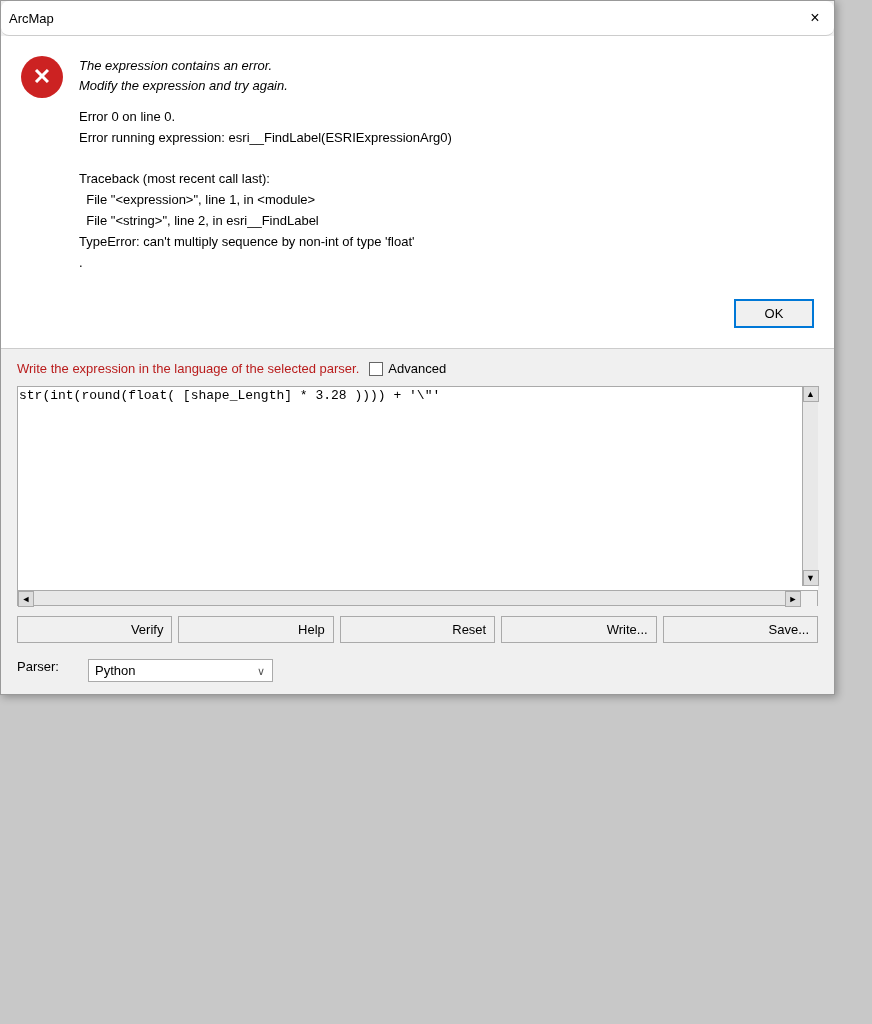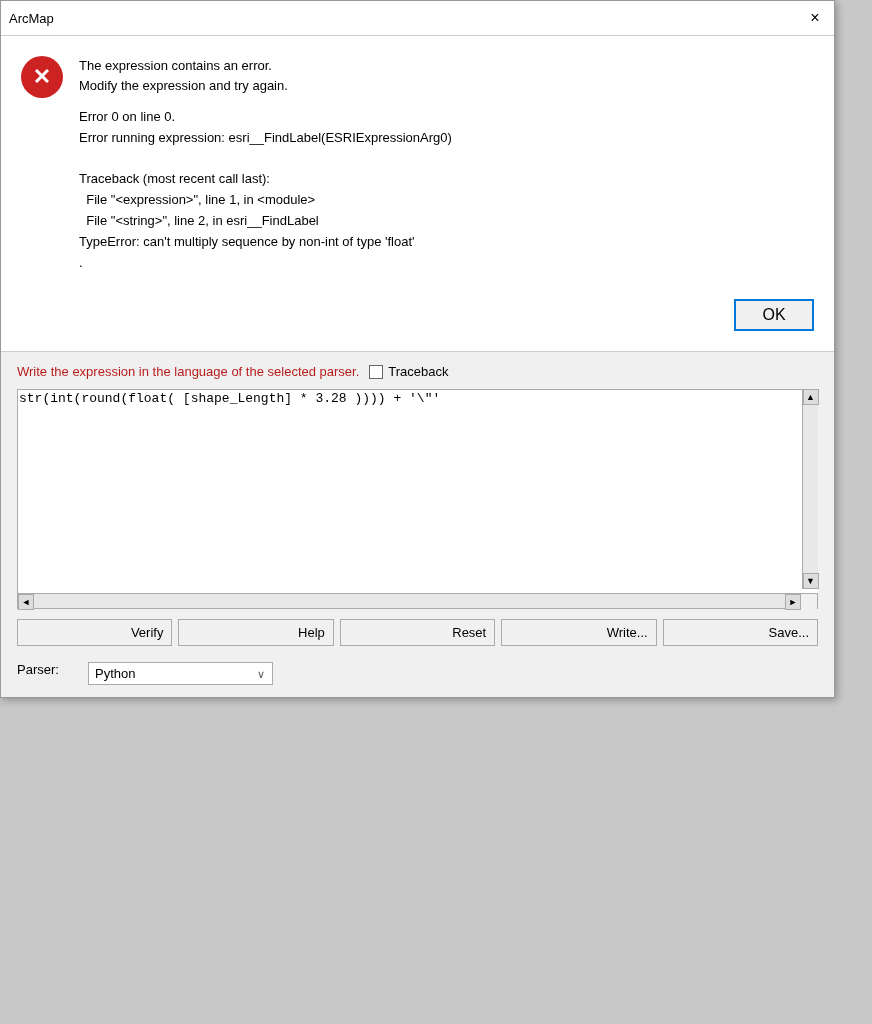--- a/index.html
+++ b/index.html
@@ -22,20 +22,21 @@
     }
 
     
     .title-bar {
       display: flex;
       align-items: center;
       justify-content: space-between;
       background: #ffffff;
       padding: 6px 8px;
       border-bottom: 1px solid #ccc;
+      border-radius: 8px;
     }
     .title-bar-text {
       font-size: 13px;
       font-weight: normal;
       color: #000;
     }
     .title-bar-close {
       width: 22px;
       height: 22px;
       display: flex;
@@ -78,20 +79,21 @@
 
     .error-text-block {
       flex: 1;
     }
 
     .error-main-text {
       font-size: 13px;
       color: #000;
       line-height: 1.5;
       margin-bottom: 12px;
+      font-style: italic;
     }
 
     .error-detail {
       font-size: 13px;
       color: #000;
       line-height: 1.6;
       white-space: pre-wrap;
       font-family: 'Segoe UI', Arial, sans-serif;
     }
 
@@ -100,21 +102,21 @@
       justify-content: flex-end;
       padding: 10px 0 0 0;
     }
 
     .ok-button {
       min-width: 80px;
       padding: 5px 20px;
       background: #f0f0f0;
       border: 2px solid #0078d7;
       cursor: pointer;
-      font-size: 16px;
+      font-size: 13px;
       color: #000;
     }
 
     
     .lower-panel {
       background: #f0f0f0;
       padding: 12px 16px;
     }
 
     .expression-header {
@@ -310,21 +312,21 @@
       <button class="ok-button">OK</button>
     </div>
   </div>
 
   <div class="lower-panel">
 
     <div class="expression-header">
       <span class="expression-header-text">Write the expression in the language of the selected parser.</span>
       <div class="advanced-checkbox-area">
         <div class="advanced-checkbox"></div>
-        <span class="advanced-label">Traceback</span>
+        <span class="advanced-label">Advanced</span>
       </div>
     </div>
 
     <div style="position: relative; display: flex; flex-direction: column;">
       <div style="display: flex;">
         <div style="flex:1; border: 1px solid #aaa; border-right: none; border-bottom: none; background: white; position: relative;">
           <textarea class="expression-textarea" style="width: calc(100%); padding-right: 4px;">str(int(round(float( [shape_Length] * 3.28 )))) + '\"'</textarea>
         </div>
         <div class="scrollbar-v">
           <div class="scrollbar-arrow">▲</div>

